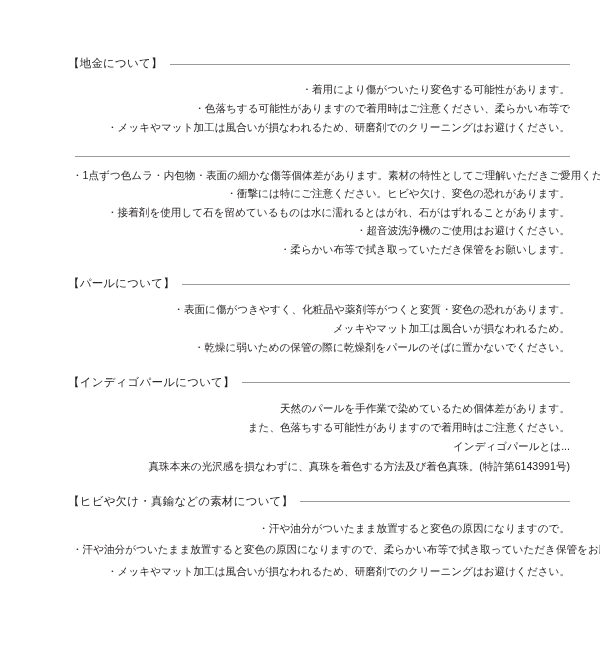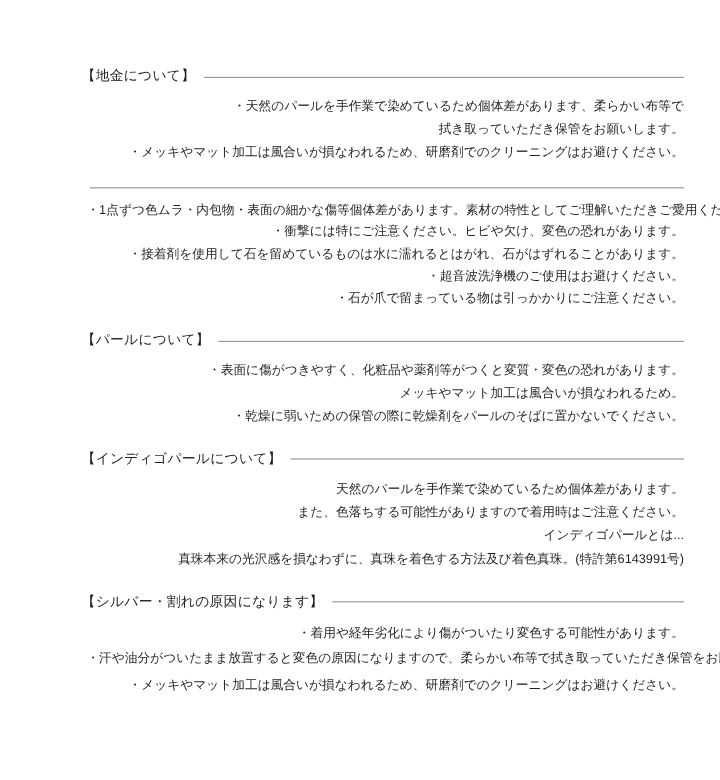--- a/index.html
+++ b/index.html
@@ -68,36 +68,36 @@
 <body>
 
 <div class="page">
 
   <div class="section sec-metal">
     <div class="section-head">
       <div class="section-title">【地金について】</div>
       <div class="rule"></div>
     </div>
     <div class="lines">
-      <div class="line">・天然のパールを手作業で染めているため個体差があります、柔らかい布等で</div>
-      <div class="line indent">拭き取っていただき保管をお願いします。</div>
+      <div class="line">・着用により傷がついたり変色する可能性があります。</div>
+      <div class="line">・色落ちする可能性がありますので着用時はご注意ください、柔らかい布等で</div>
       <div class="line">・メッキやマット加工は風合いが損なわれるため、研磨剤でのクリーニングはお避けください。</div>
     </div>
   </div>
 
   <div class="section sec-stone">
     <div class="section-head">
       <div class="rule"></div>
     </div>
     <div class="lines">
       <div class="line">・1点ずつ色ムラ・内包物・表面の細かな傷等個体差があります。素材の特性としてご理解いただきご愛用ください。</div>
       <div class="line">・衝撃には特にご注意ください。ヒビや欠け、変色の恐れがあります。</div>
       <div class="line">・接着剤を使用して石を留めているものは水に濡れるとはがれ、石がはずれることがあります。</div>
       <div class="line">・超音波洗浄機のご使用はお避けください。</div>
-      <div class="line">・石が爪で留まっている物は引っかかりにご注意ください。</div>
+      <div class="line">・柔らかい布等で拭き取っていただき保管をお願いします。</div>
     </div>
   </div>
 
   <div class="section sec-pearl">
     <div class="section-head">
       <div class="section-title">【パールについて】</div>
       <div class="rule"></div>
     </div>
     <div class="lines">
       <div class="line">・表面に傷がつきやすく、化粧品や薬剤等がつくと変質・変色の恐れがあります。</div>
@@ -114,23 +114,23 @@
     <div class="lines plain">
       <div class="line">天然のパールを手作業で染めているため個体差があります。</div>
       <div class="line">また、色落ちする可能性がありますので着用時はご注意ください。</div>
       <div class="line">インディゴパールとは...</div>
       <div class="line">真珠本来の光沢感を損なわずに、真珠を着色する方法及び着色真珠。(特許第6143991号)</div>
     </div>
   </div>
 
   <div class="section sec-silver">
     <div class="section-head">
-      <div class="section-title">【シルバー・割れの原因になります】</div>
+      <div class="section-title">【ヒビや欠け・真鍮などの素材について】</div>
       <div class="rule"></div>
     </div>
     <div class="lines">
-      <div class="line">・着用や経年劣化により傷がついたり変色する可能性があります。</div>
+      <div class="line">・汗や油分がついたまま放置すると変色の原因になりますので。</div>
       <div class="line">・汗や油分がついたまま放置すると変色の原因になりますので、柔らかい布等で拭き取っていただき保管をお願いします。</div>
       <div class="line">・メッキやマット加工は風合いが損なわれるため、研磨剤でのクリーニングはお避けください。</div>
     </div>
   </div>
 
 </div>
 
 </body></html>

